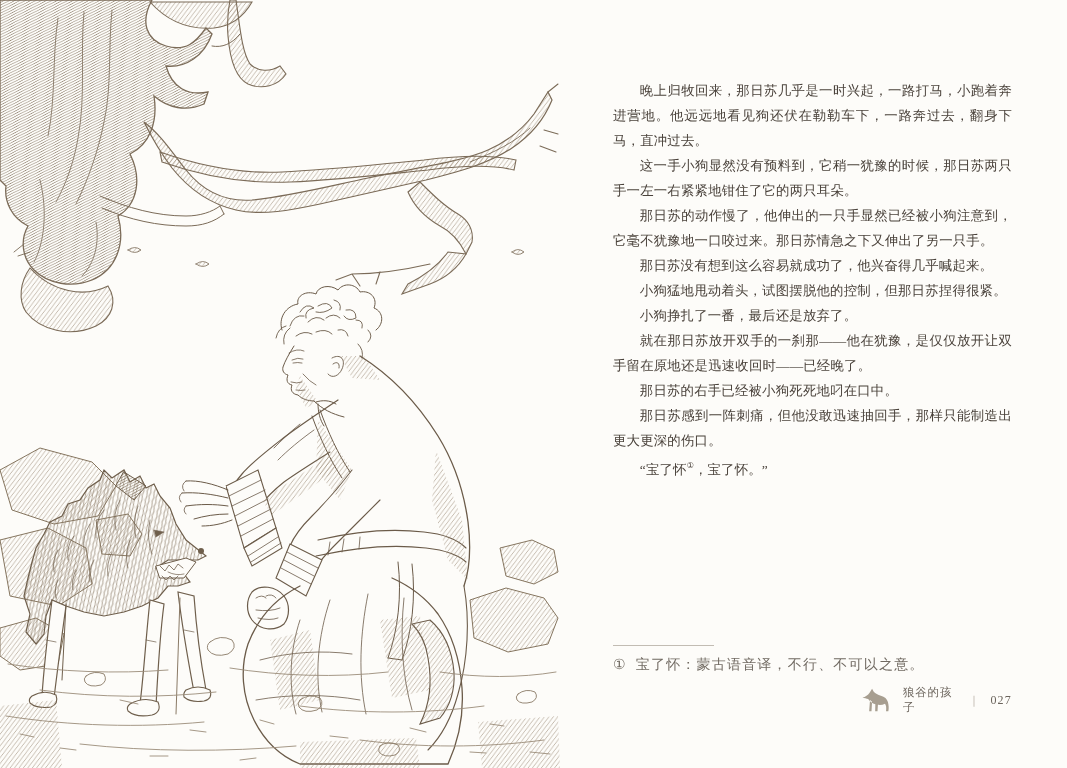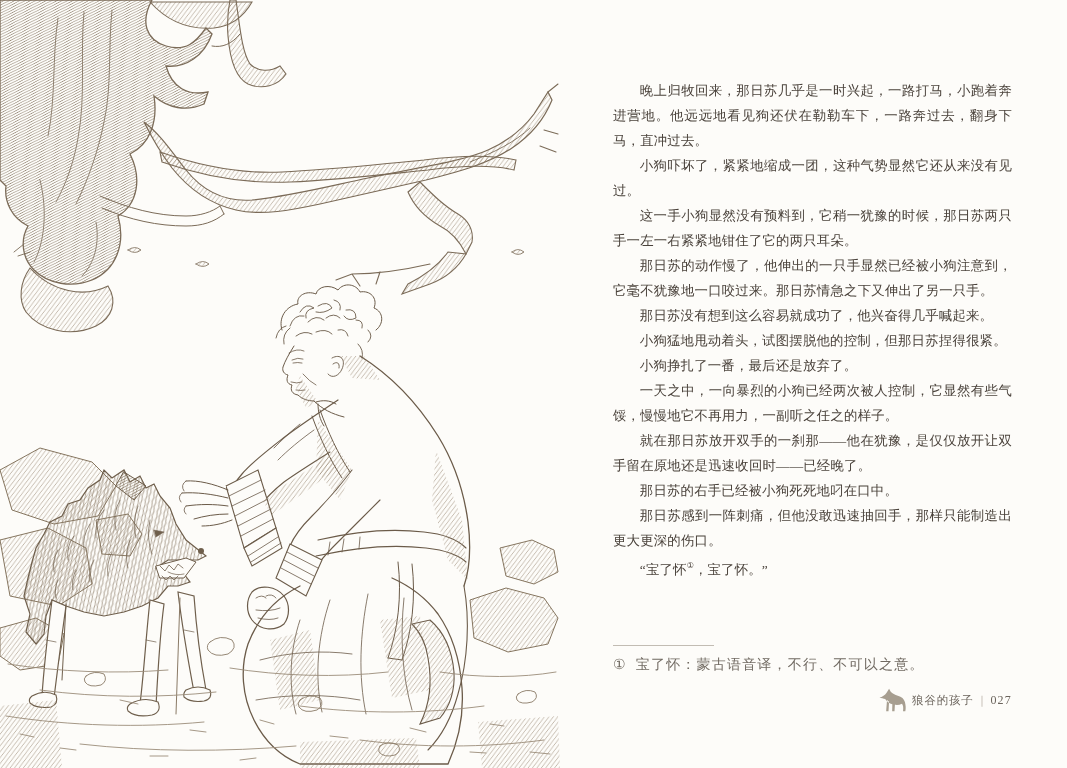--- a/index.html
+++ b/index.html
@@ -24,21 +24,21 @@
     position:absolute;left:613px;top:645px;width:101px;height:1px;
     background:#c2bcb3;
   }
   .footnote{
     position:absolute;left:613px;top:656px;width:399px;
     font-size:14px;line-height:17px;color:#716a62;letter-spacing:1.2px;
   }
   .footnote .fn-marker{margin-right:9px;}
   .page-footer{
     position:absolute;left:860px;top:684px;width:152px;height:32px;
-    display:flex;align-items:center;justify-content:flex-end;gap:5px;
+    display:flex;align-items:center;justify-content:flex-end;gap:13px;
     color:#6b645c;
   }
   .page-footer .wolf{flex:0 0 auto;display:block;}
   .page-footer .ft-title{font-size:11.5px;letter-spacing:0.8px;color:#6b645c;}
   .page-footer .ft-sep{font-size:11px;color:#b4ada3;margin:0 -2px;}
   .page-footer .ft-num{font-family:Liberation Serif, serif;font-size:12px;letter-spacing:1.2px;color:#6b645c;}
 </style>
 </head>
 <body>
 
@@ -220,27 +220,25 @@
                M86,676 q8,-6 18,-2 q4,7 -3,11 q-12,3 -16,-3 q-2,-3 1,-6 z M380,746 q8,-6 18,-1 q4,6 -3,10 q-11,3 -16,-3 q-1,-3 1,-6 z
                M518,694 q8,-6 17,-2 q4,6 -3,10 q-11,3 -15,-2 q-2,-3 1,-6 z" stroke="#8a7b67"></path>
       <path d="M0,706 L56,700 L62,768 L0,768 Z" fill="url(#hA)" stroke="none"></path>
       <path d="M300,742 L416,738 L420,768 L300,768 Z" fill="url(#hA)" stroke="none"></path>
       <path d="M478,722 L558,716 L560,768 L482,768 Z" fill="url(#hA)" stroke="none"></path>
     </g>
   </svg>
 
   <div class="text-col">
     <p>晚上归牧回来，那日苏几乎是一时兴起，一路打马，小跑着奔进营地。他远远地看见狗还伏在勒勒车下，一路奔过去，翻身下马，直冲过去。</p>
-    <p>小狗吓坏了，紧紧地缩成一团，这种气势显然它还从来没有见过。</p>
     <p>这一手小狗显然没有预料到，它稍一犹豫的时候，那日苏两只手一左一右紧紧地钳住了它的两只耳朵。</p>
     <p>那日苏的动作慢了，他伸出的一只手显然已经被小狗注意到，它毫不犹豫地一口咬过来。那日苏情急之下又伸出了另一只手。</p>
     <p>那日苏没有想到这么容易就成功了，他兴奋得几乎喊起来。</p>
     <p>小狗猛地甩动着头，试图摆脱他的控制，但那日苏捏得很紧。</p>
     <p>小狗挣扎了一番，最后还是放弃了。</p>
-    <p>一天之中，一向暴烈的小狗已经两次被人控制，它显然有些气馁，慢慢地它不再用力，一副听之任之的样子。</p>
     <p>就在那日苏放开双手的一刹那——他在犹豫，是仅仅放开让双手留在原地还是迅速收回时——已经晚了。</p>
     <p>那日苏的右手已经被小狗死死地叼在口中。</p>
     <p>那日苏感到一阵刺痛，但他没敢迅速抽回手，那样只能制造出更大更深的伤口。</p>
     <p>
       <span>“宝了怀</span><sup>①</sup><span>，宝了怀。”</span>
     </p>
   </div>
 
   <div class="footnote-rule"></div>
 

